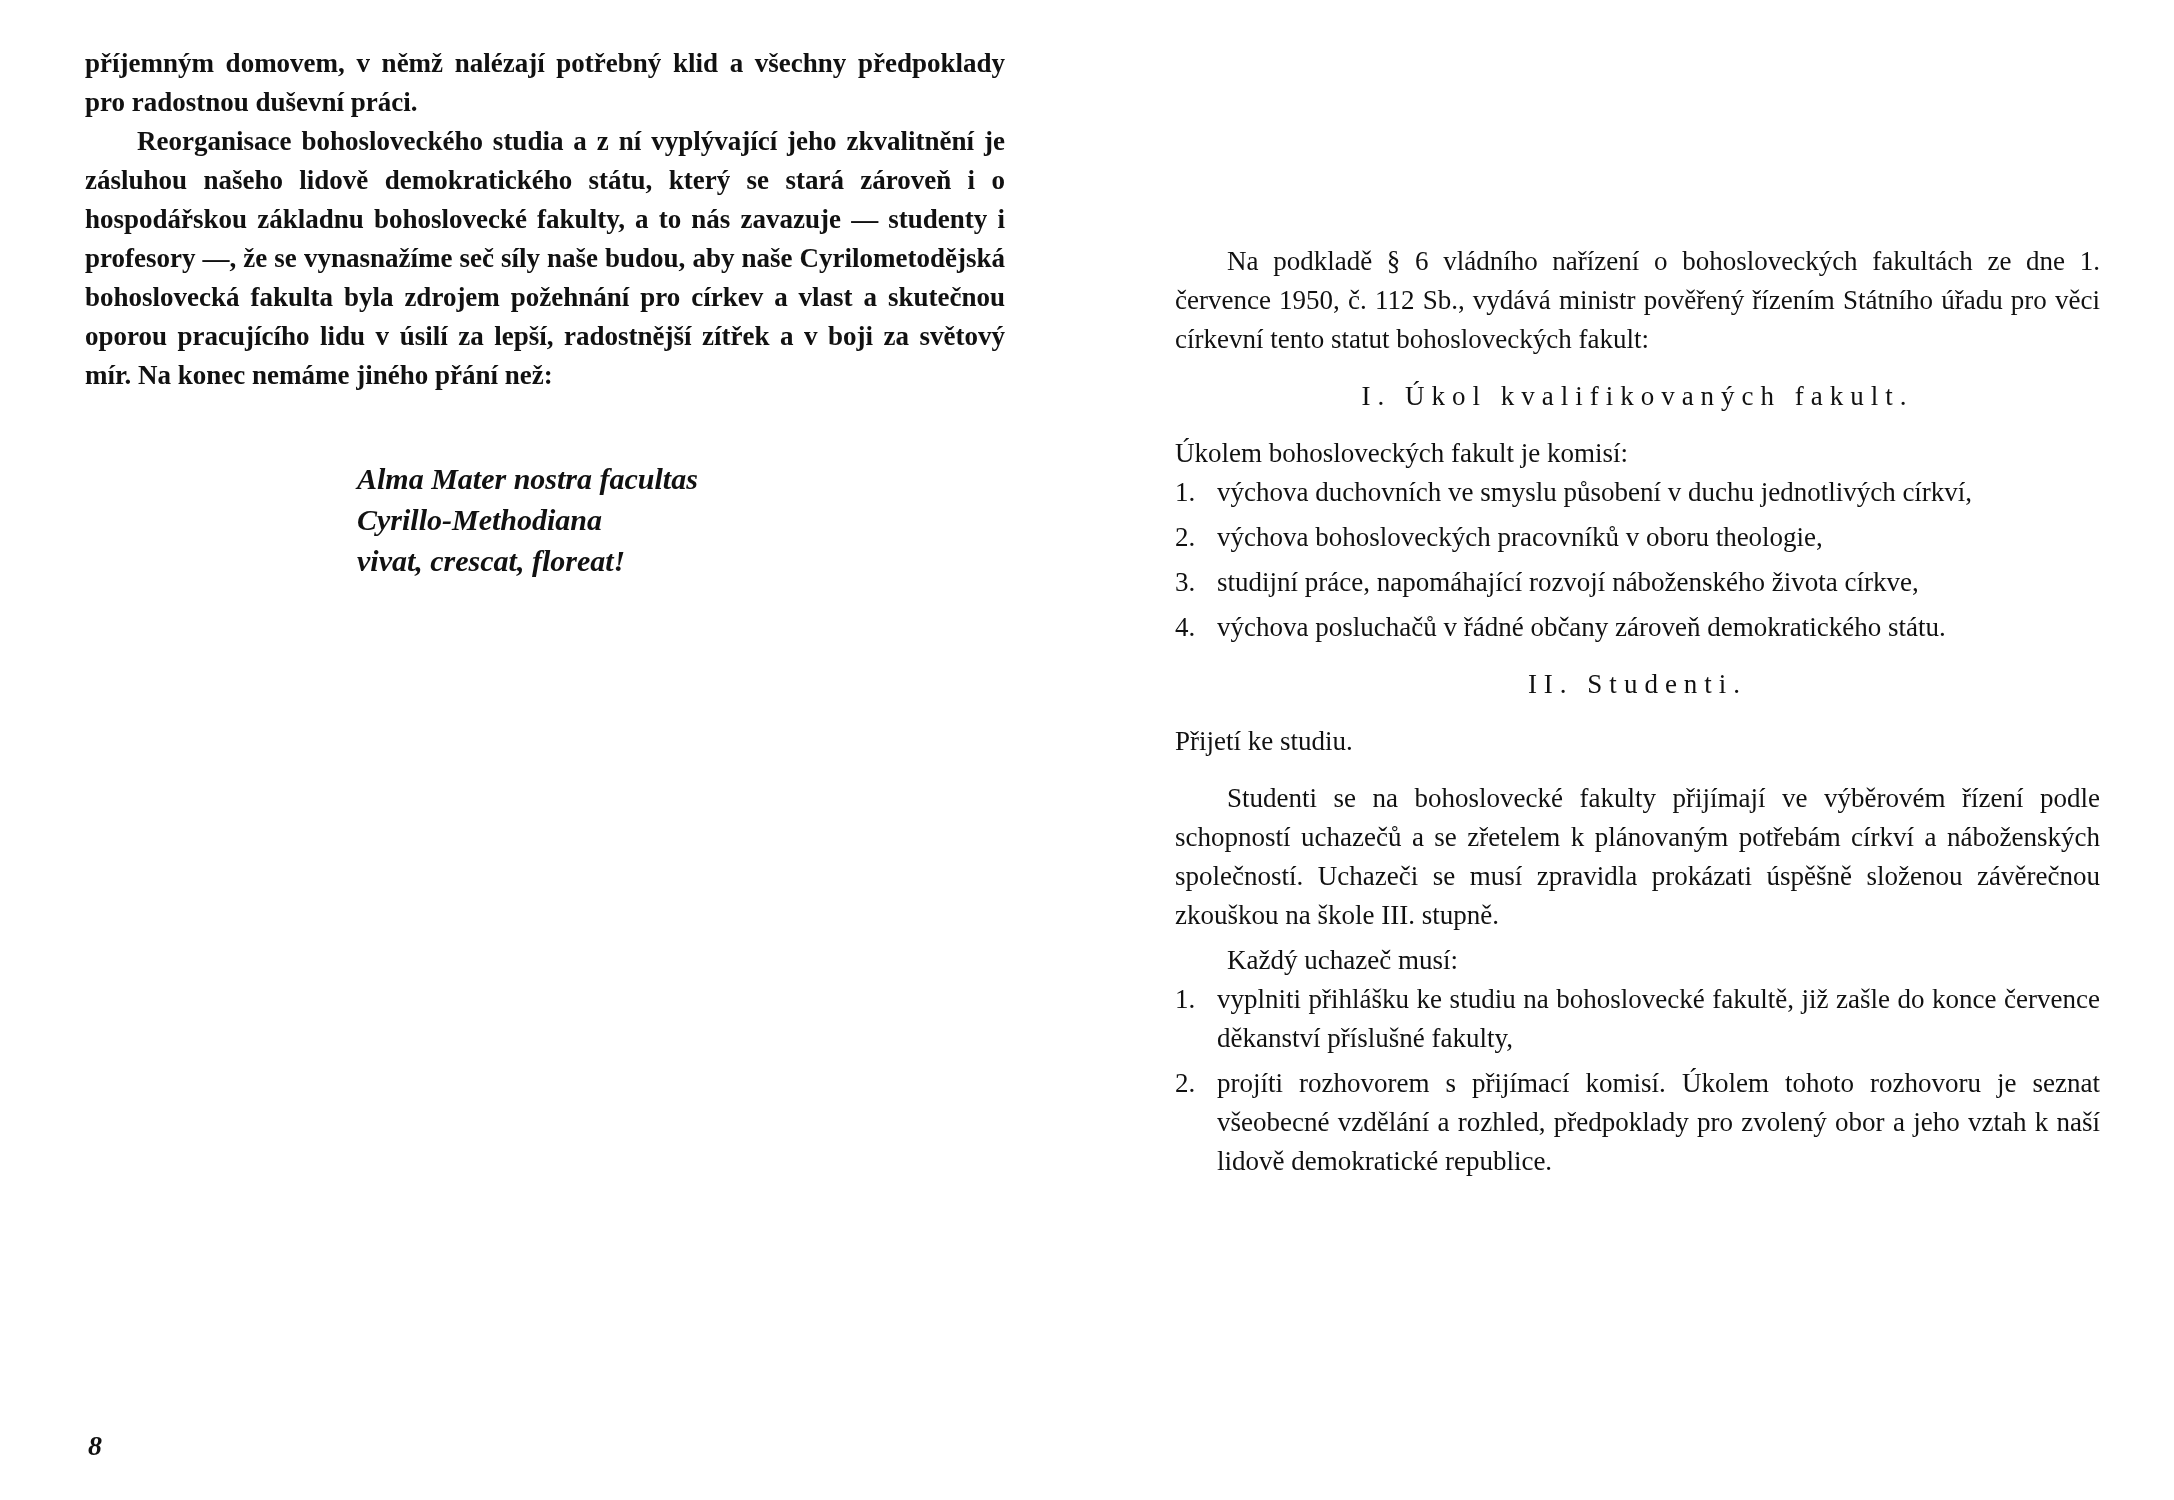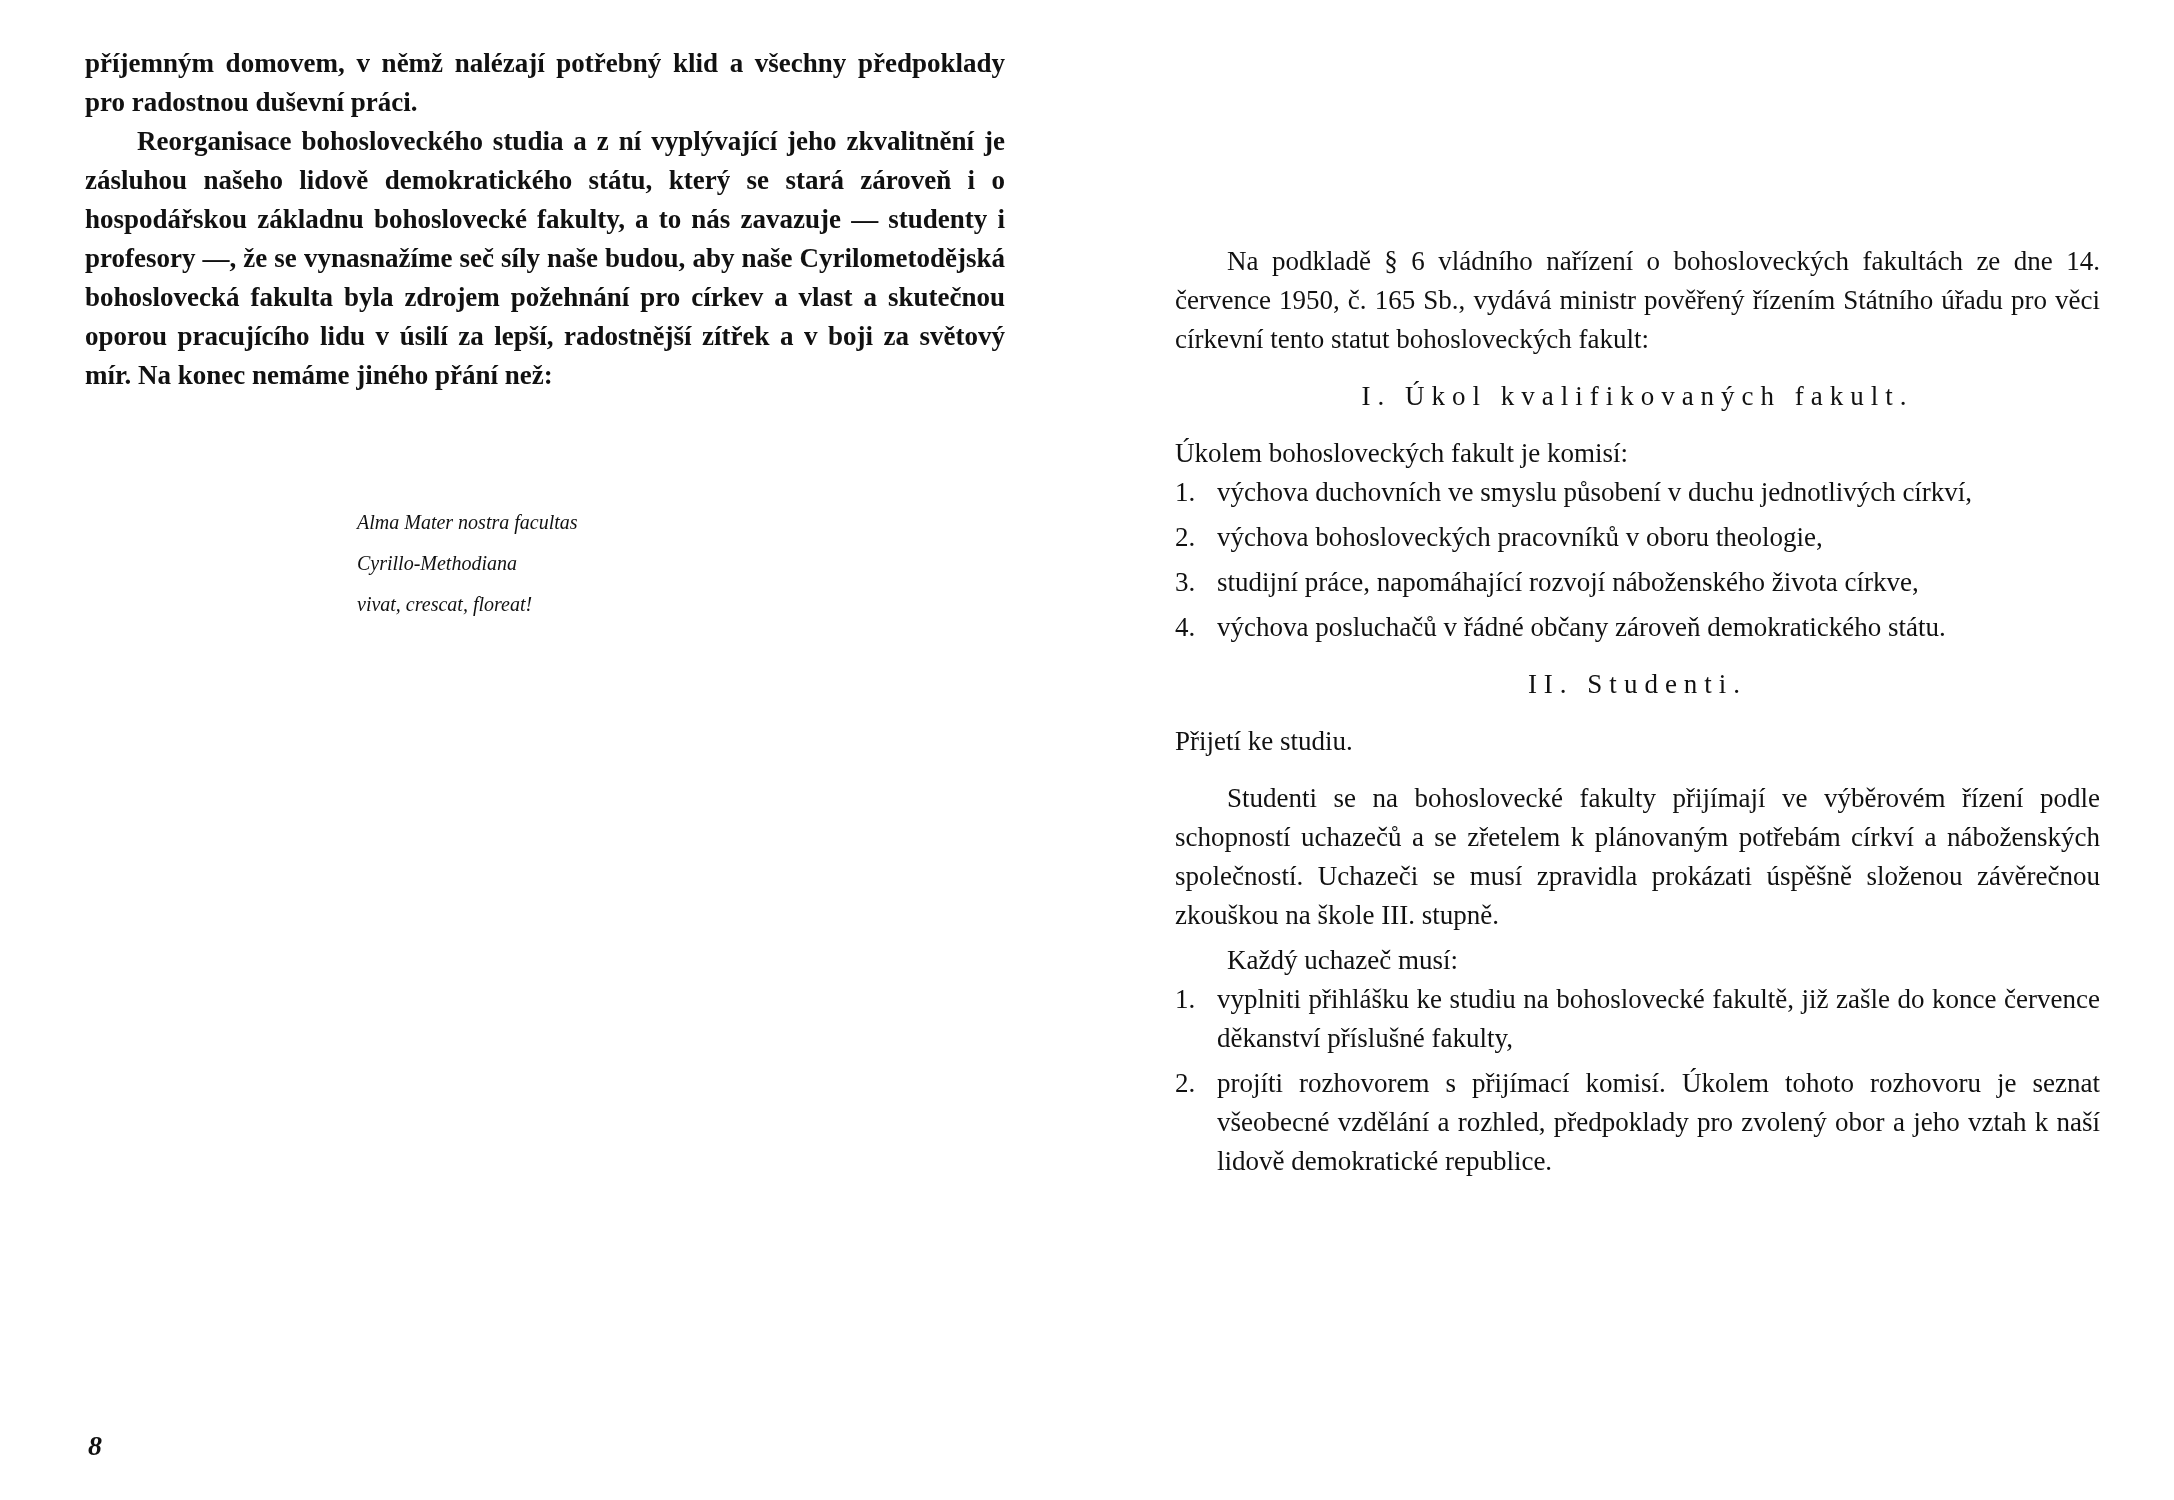--- a/index.html
+++ b/index.html
@@ -5,22 +5,22 @@
   html, body { margin:0; padding:0; background:#ffffff; }
   body { width:2174px; height:1500px; position:relative; overflow:hidden;
          font-family:"Liberation Serif", serif; color:#111; }
   .page { position:absolute; top:0; }
   .left-page { left:0; width:1087px; height:1333px; }
   .right-page { left:1087px; width:1087px; height:1500px; }
   .col { position:absolute; font-size:27px; line-height:39px; text-align:justify; }
   .left-col { left:85px; top:44px; width:920px; font-weight:bold; }
   .left-col p { margin:0; }
   .indent { text-indent:52px; }
-  .motto { position:absolute; left:357px; top:458px; font-style:italic; font-weight:normal;
-           font-size:20px; line-height:41px;margin-top:44px; }
+  .motto { position:absolute; left:357px; top:458px; font-style:italic; font-weight:bold;
+           font-size:30px; line-height:41px; }
   .motto div { margin:0; }
   .page-num { position:absolute; left:88px; top:1430px; font-style:italic; font-weight:bold; font-size:28px; }
   .title { position:absolute; left:0; width:1087px; top:162px; text-align:center;
            font-family:"DejaVu Sans", sans-serif; font-weight:bold; font-size:32px; letter-spacing:-0.5px; }
   .right-col { left:88px; top:242px; width:925px; }
   .right-col p { margin:0; }
   .heading { text-align:center; letter-spacing:7px; margin:18px 0 !important; }
   .subheading { text-align:left; margin:0 0 18px 0 !important; }
   .list { list-style:none; margin:0; padding:0; }
   .list li { position:relative; padding-left:42px; margin-bottom:6px; }
@@ -37,21 +37,21 @@
   <div class="motto">
     <div>Alma Mater nostra facultas</div>
     <div>Cyrillo-Methodiana</div>
     <div>vivat, crescat, floreat!</div>
   </div>
   <div class="page-num">8</div>
 </div>
 
 <div class="page right-page">
   <div class="col right-col">
-    <p class="indent">Na podkladě § 6 vládního nařízení o bohosloveckých fakultách ze dne 14. července 1950, č. 165 Sb., vydává ministr pověřený řízením Státního úřadu pro věci církevní tento statut bohosloveckých fakult:</p>
+    <p class="indent">Na podkladě § 6 vládního nařízení o bohosloveckých fakultách ze dne 1. července 1950, č. 112 Sb., vydává ministr pověřený řízením Státního úřadu pro věci církevní tento statut bohosloveckých fakult:</p>
 
     <p class="heading">I. Úkol kvalifikovaných fakult.</p>
     <p class="indent" style="text-indent:0">Úkolem bohosloveckých fakult je komisí:</p>
     <ul class="list">
       <li><span class="num">1.</span><span>výchova duchovních ve smyslu působení v duchu jednotlivých církví,</span></li>
       <li><span class="num">2.</span><span>výchova bohoslovеckých pracovníků v oboru theologie,</span></li>
       <li><span class="num">3.</span><span>studijní práce, napomáhající rozvojí náboženského života církve,</span></li>
       <li><span class="num">4.</span><span>výchova posluchačů v řádné občany zároveň demokratického státu.</span></li>
     </ul>
 

